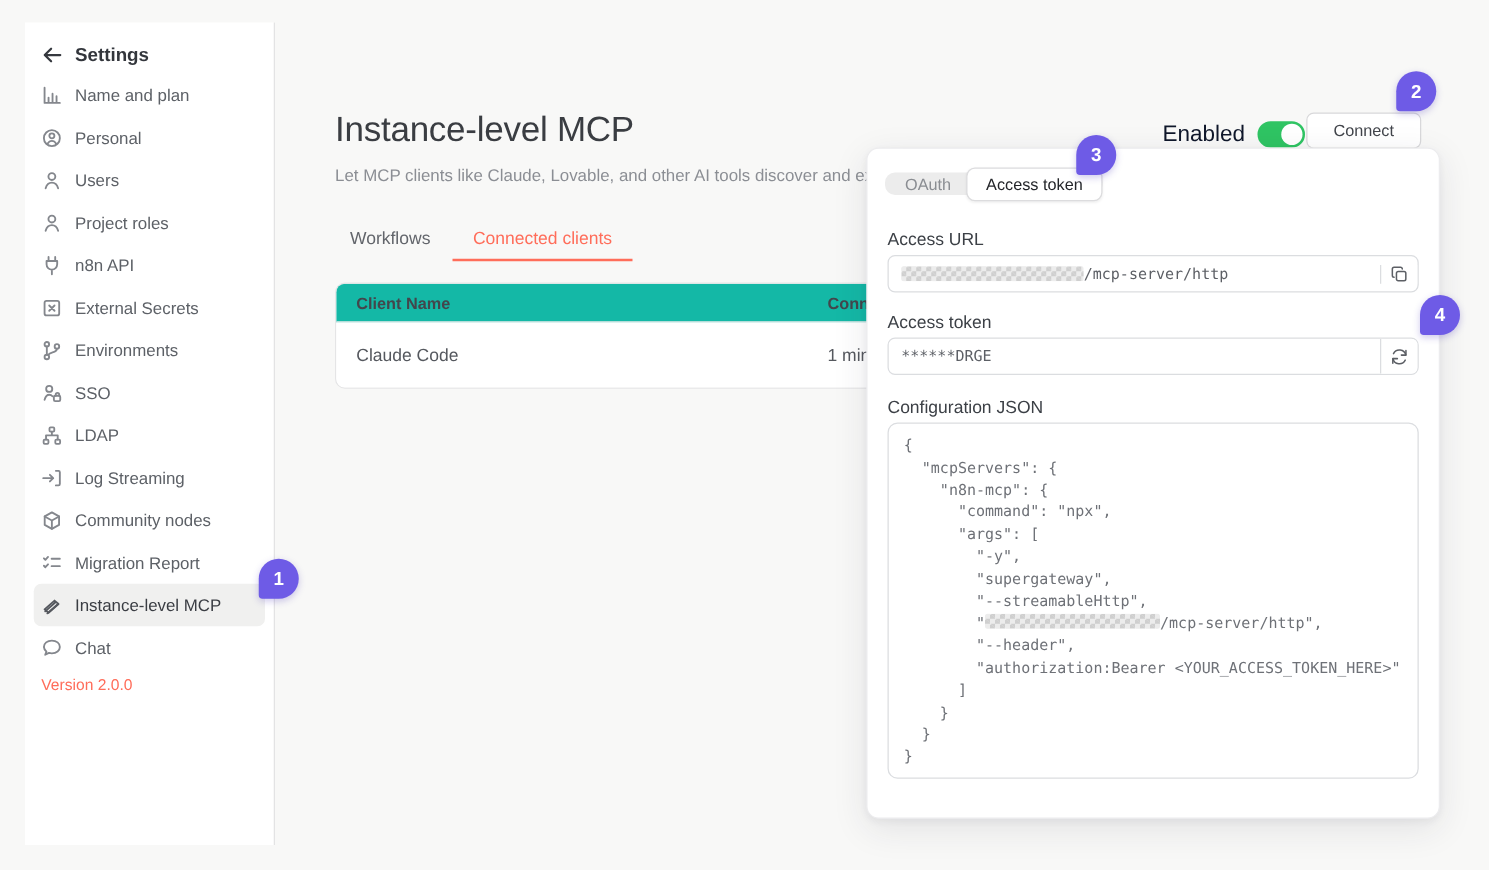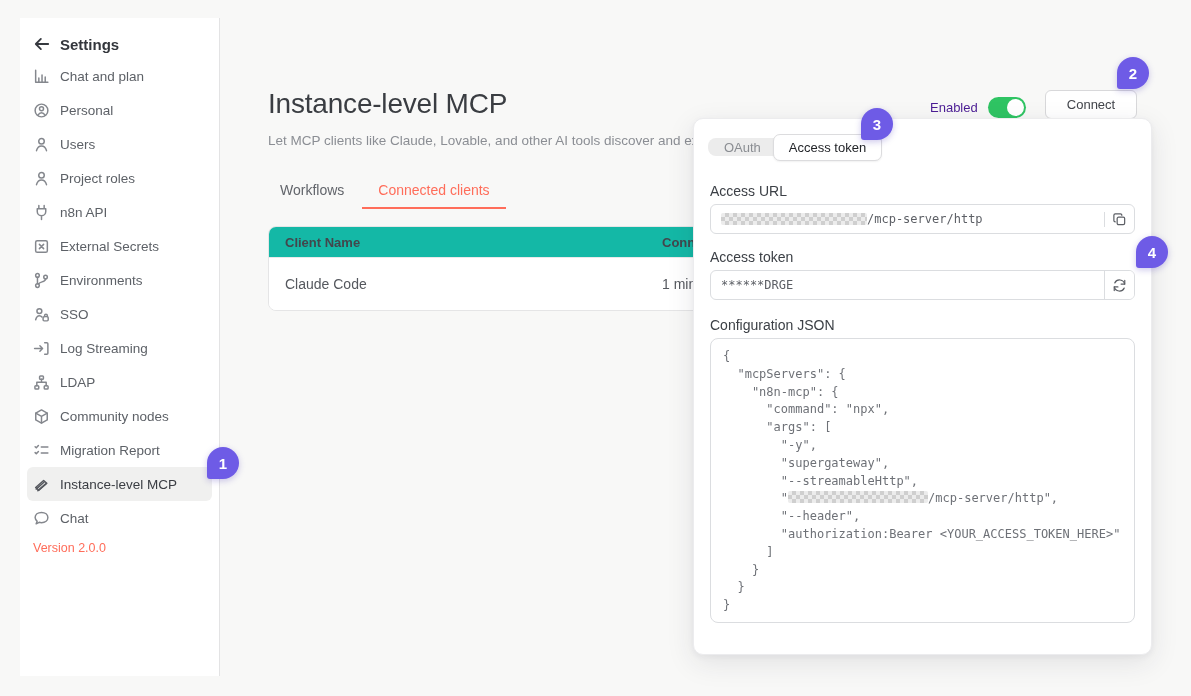--- a/index.html
+++ b/index.html
@@ -20,21 +20,21 @@
   .side-item.active .icn { color:#55585e; }
   .side-version { margin:6px 0 0 13px; font-size:12.5px; color:#ff6d5a; }
   svg { display:block; }
 
   
   .page-title { position:absolute; left:268px; top:88px; font-size:28px; font-weight:500;
     color:#3a3d42; letter-spacing:-.2px; z-index:1; }
   .page-desc { position:absolute; left:268px; top:133px; width:640px; font-size:13.5px;
     color:#8b8e94; z-index:1; white-space:nowrap; }
   .status-wrap { position:absolute; left:930px; top:97px; display:flex; align-items:center; gap:10px; z-index:1; }
-  .status-label { font-size:13px; color:#4c1d95; }
+  .status-label { font-size:18px; color:#0f172a; }
   .toggle { width:38px; height:21px; background:#2fc463; border-radius:11px; position:relative; cursor:pointer; }
   .toggle .knob { position:absolute; right:2px; top:2px; width:17px; height:17px;
     background:#fff; border-radius:50%; }
   .connect-btn { position:absolute; left:1045px; top:90px; width:92px; height:29px;
     background:#fff; border:1px solid #d8d8da; border-radius:6px; font-size:13px; color:#42454b;
     font-family:inherit; cursor:pointer; z-index:1; }
 
   
   .tabs { position:absolute; left:264px; top:176px; display:flex; gap:2px; z-index:1; }
   .tab { padding:6px 16px 9px; font-size:14px; color:#62656b; cursor:pointer;
@@ -99,21 +99,21 @@
     </span>
     <span class="side-title">Settings</span>
   </div>
   <div class="side-list" id="side-list">
       <div class="side-item">
         <span class="icn">
           <svg viewBox="0 0 16 16" width="17" height="17" fill="none" stroke="currentColor" stroke-width="1.4" stroke-linecap="round" stroke-linejoin="round">
             <path d="M2.5 2v11.5H14M5.5 13.5v-4M8.5 13.5v-7M11.5 13.5v-5"></path>
           </svg>
         </span>
-        <span>Chat and plan</span>
+        <span>Name and plan</span>
       </div>
       <div class="side-item">
         <span class="icn">
           <svg viewBox="0 0 16 16" width="17" height="17" fill="none" stroke="currentColor" stroke-width="1.4" stroke-linecap="round" stroke-linejoin="round">
             <circle cx="8" cy="8" r="6"></circle>
             <circle cx="8" cy="6.3" r="1.9"></circle>
             <path d="M4.7 12.3c.9-1.5 2-2.2 3.3-2.2s2.4.7 3.3 2.2"></path>
           </svg>
         </span>
         <span>Personal</span>
@@ -171,35 +171,35 @@
             <path d="M2.5 13c.7-2.6 1.9-3.8 3.5-3.8 1 0 1.8.4 2.4 1.2"></path>
             <rect x="9.5" y="10" width="4.8" height="4" rx="1"></rect>
             <path d="M10.9 10v-.9a1.3 1.3 0 0 1 2.6 0v.9"></path>
           </svg>
         </span>
         <span>SSO</span>
       </div>
       <div class="side-item">
         <span class="icn">
           <svg viewBox="0 0 16 16" width="17" height="17" fill="none" stroke="currentColor" stroke-width="1.4" stroke-linecap="round" stroke-linejoin="round">
-            <path d="M1.5 8H9M6.5 5.5 9 8l-2.5 2.5M11 2.5h2a1 1 0 0 1 1 1v9a1 1 0 0 1-1 1h-2"></path>
-          </svg>
-        </span>
-        <span>Log Streaming</span>
-      </div>
-      <div class="side-item">
-        <span class="icn">
-          <svg viewBox="0 0 16 16" width="17" height="17" fill="none" stroke="currentColor" stroke-width="1.4" stroke-linecap="round" stroke-linejoin="round">
             <rect x="6.2" y="1.8" width="3.6" height="3.2" rx=".8"></rect>
             <rect x="1.8" y="11" width="3.6" height="3.2" rx=".8"></rect>
             <rect x="10.6" y="11" width="3.6" height="3.2" rx=".8"></rect>
             <path d="M8 5v2.8M8 7.8H3.6V11M8 7.8h4.4V11"></path>
           </svg>
         </span>
         <span>LDAP</span>
+      </div>
+      <div class="side-item">
+        <span class="icn">
+          <svg viewBox="0 0 16 16" width="17" height="17" fill="none" stroke="currentColor" stroke-width="1.4" stroke-linecap="round" stroke-linejoin="round">
+            <path d="M1.5 8H9M6.5 5.5 9 8l-2.5 2.5M11 2.5h2a1 1 0 0 1 1 1v9a1 1 0 0 1-1 1h-2"></path>
+          </svg>
+        </span>
+        <span>Log Streaming</span>
       </div>
       <div class="side-item">
         <span class="icn">
           <svg viewBox="0 0 16 16" width="17" height="17" fill="none" stroke="currentColor" stroke-width="1.4" stroke-linecap="round" stroke-linejoin="round">
             <path d="M8 1.8l5.4 3v6.4L8 14.2l-5.4-3V4.8z"></path>
             <path d="M2.6 4.9 8 7.9l5.4-3M8 7.9v6.3"></path>
           </svg>
         </span>
         <span>Community nodes</span>
       </div>

